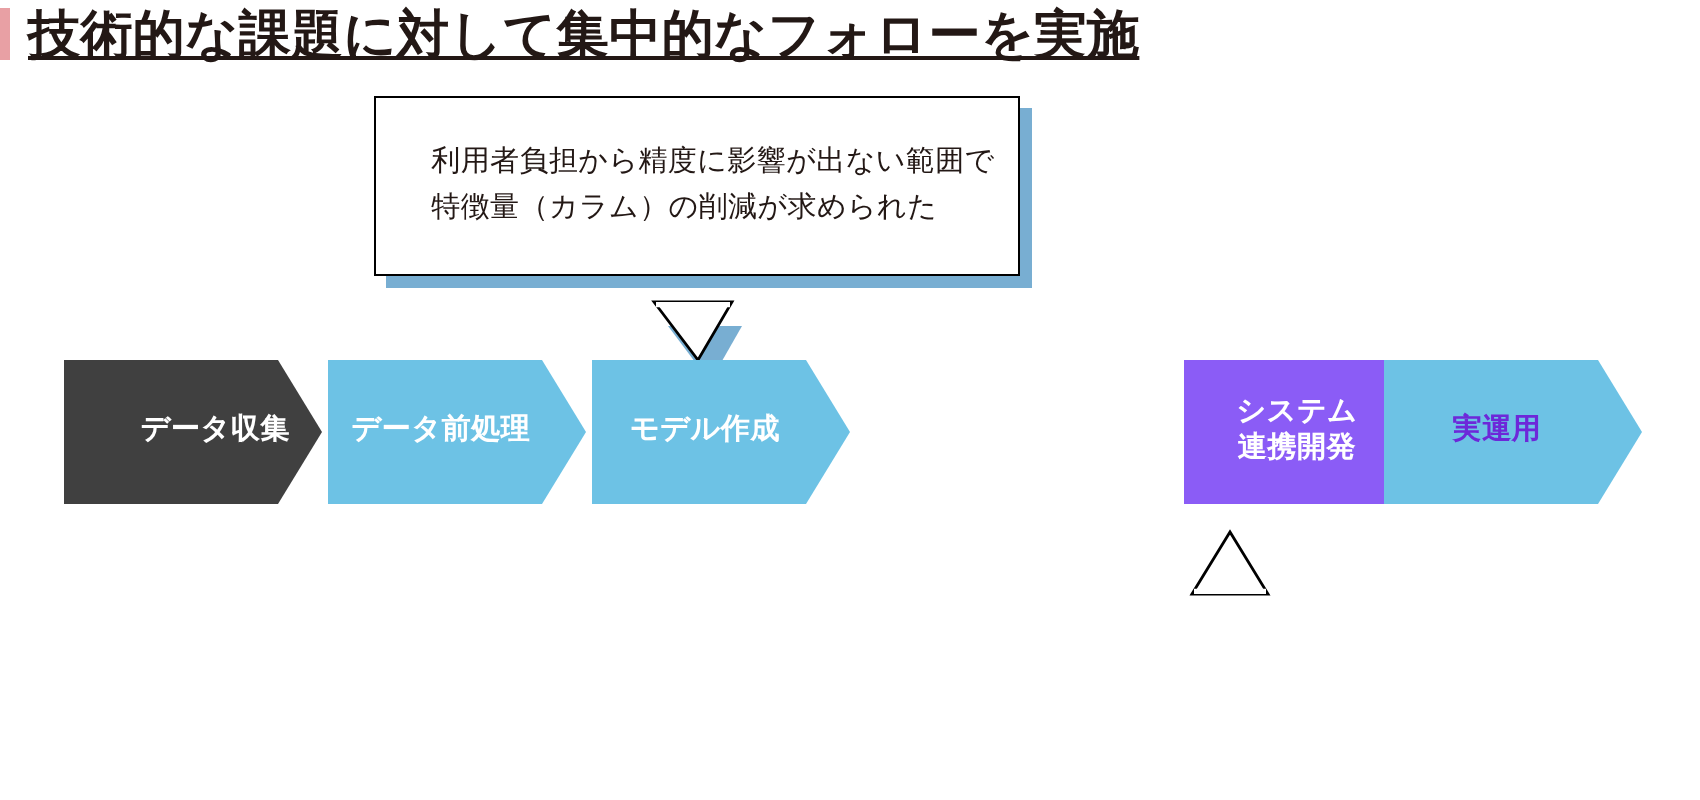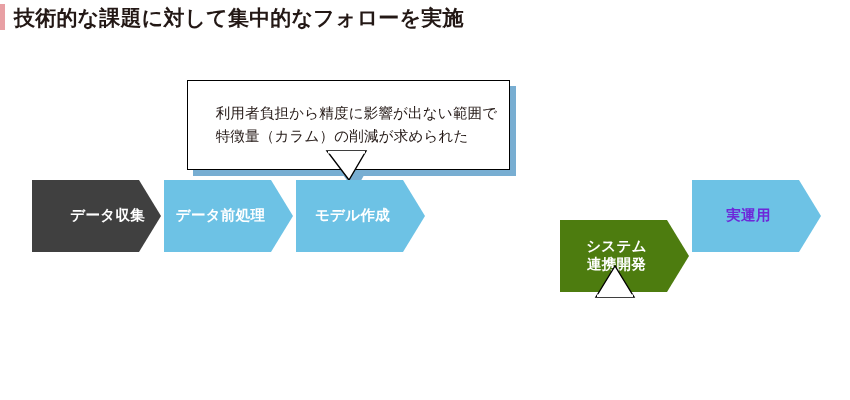--- a/index.html
+++ b/index.html
@@ -26,26 +26,27 @@
     align-items: center;
   }
   #title-accent {
     width: 5px;
     height: 26px;
     background: #e8a0a4;
     flex: 0 0 auto;
     margin-right: 9px;
   }
   #page-title {
-    font-size: 21px;
+    font-size: 26px;
     font-weight: bold;
     color: #231815;
     letter-spacing: 0.2px;
     white-space: nowrap;
     line-height: 1;
+    text-decoration: underline;
   }
 
   
   .chevron {
     position: absolute;
     top: 180px;
     height: 72px;
     background: #6dc2e5;
     color: #ffffff;
     display: flex;
@@ -85,21 +86,21 @@
     white-space: pre-line;
     text-align: left;
     letter-spacing: 0.2px;
   }
 
   
   .tail-svg { position: absolute; overflow: visible; }
   .tail-shadow-svg { position: absolute; overflow: visible; }
 
   
-  #callout-1 { left: 187px; top: 80px; width: 323px; height: 90px; }
+  #callout-1 { left: 187px; top: 48px; width: 323px; height: 90px; }
   #callout-1 .callout-text { padding-left: 16px; }
   #tail-1-shadow { left: 187px; top: 63px; }
   #tail-1 { left: 187px; top: 63px; }
 
   
   #callout-2 { left: 459px; top: 285px; width: 326px; height: 73px; }
   #callout-2 .callout-text { padding-left: 18px; }
   #tail-2 { left: 459px; top: 285px; }
 </style>
 </head>
@@ -131,21 +132,21 @@
 
   <div class="chevron" style="left: 32px; width: 129px; background: #404040; color: rgb(255, 255, 255); justify-content: flex-end;">
     <span class="chev-label">データ収集</span>
   </div>
   <div class="chevron" style="left: 296px; width: 129px; background: rgb(109, 194, 229); color: rgb(255, 255, 255);">
     <span class="chev-label">モデル作成</span>
   </div>
   <div class="chevron" style="left: 164px; width: 129px; background: rgb(109, 194, 229); color: rgb(255, 255, 255);">
     <span class="chev-label">データ前処理</span>
   </div>
-  <div class="chevron" style="left: 560px; width: 129px; background: #4d7c0f; color: rgb(255, 255, 255); margin-top: 40px;">
+  <div class="chevron" style="left: 592px; width: 129px; background: #8b5cf6; color: rgb(255, 255, 255);">
     <span class="chev-label">システム
 連携開発</span>
   </div>
   <div class="chevron" style="left: 692px; width: 129px; background: rgb(109, 194, 229); color: #6d28d9;">
     <span class="chev-label">実運用</span>
   </div>
 
 
   <svg id="tail-2" class="tail-svg" width="340" height="110">
     <polygon points="137,12 156,-19 175,12" fill="#ffffff" stroke="#000000" stroke-width="1.4"></polygon>

